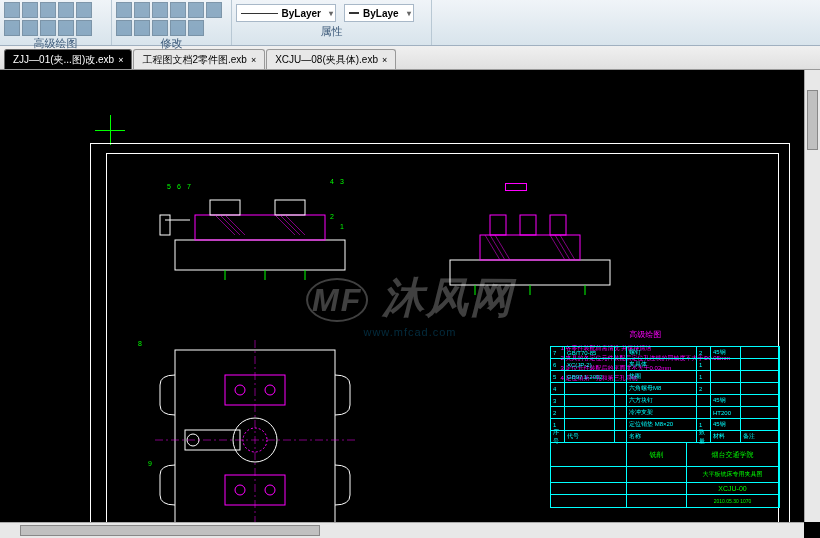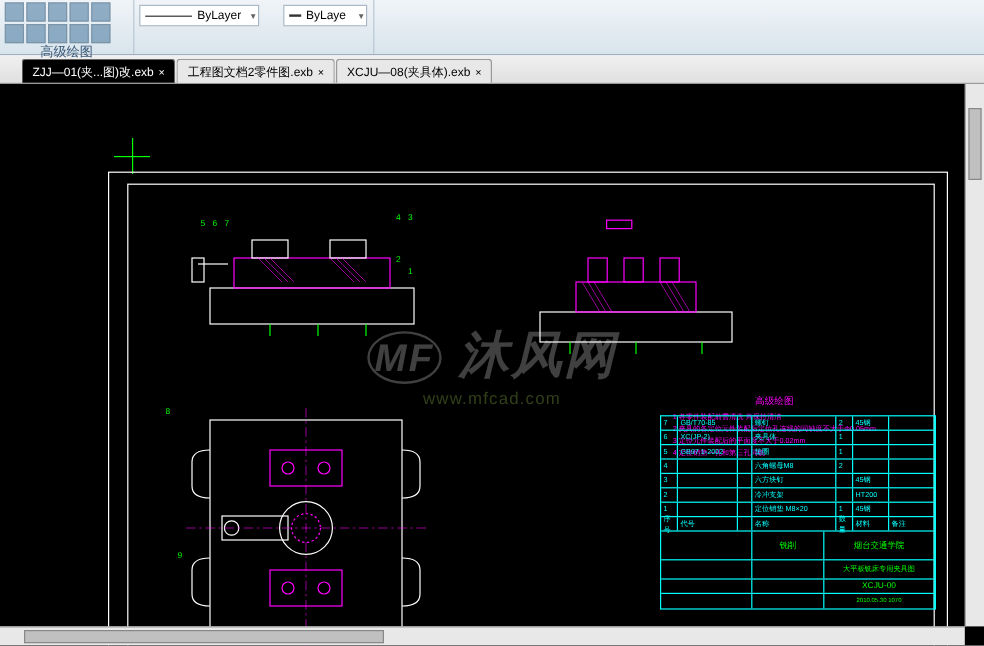--- a/index.html
+++ b/index.html
@@ -3,40 +3,40 @@
 <meta charset="utf-8">
 <style>
 * { margin: 0; padding: 0; box-sizing: border-box; }
 body { font-family: "Microsoft YaHei", sans-serif; font-size: 11px; background: #e8e8e8; width: 820px; height: 538px; overflow: hidden; }
 .ribbon { height: 46px; background: linear-gradient(#f0f4f8, #d8e4ec); border-bottom: 1px solid #a0b0c0; display: flex; }
 .ribbon-group { display: flex; flex-direction: column; border-right: 1px solid #b8c8d4; padding: 2px 4px; }
 .ribbon-icons { display: flex; flex-wrap: wrap; gap: 2px; flex: 1; align-items: center; }
 .ribbon-icon { width: 16px; height: 16px; background: #6890b0; border: 1px solid #50708a; opacity: 0.7; }
 .ribbon-label { text-align: center; font-size: 11px; color: #3a5878; }
 .ribbon-group.props { flex-direction: column; min-width: 200px; }
-.prop-row { display: flex; gap: 20px; padding: 2px 0; }
+.prop-row { display: flex; gap: 8px; padding: 2px 0; font-weight: bold; }
 .prop-select { height: 18px; border: 1px solid #a8b8c8; background: white; font-size: 10px; padding: 0 14px 0 4px; display: flex; align-items: center; position: relative; }
 .prop-select::after { content: "▾"; position: absolute; right: 2px; font-size: 8px; color: #666; }
-.tabbar { height: 24px; background: linear-gradient(#f0f0f0, #e0e0e0); display: flex; align-items: flex-end; padding-left: 18px; border-bottom: 1px solid #999; }
+.tabbar { height: 24px; background: linear-gradient(#f0f0f0, #e0e0e0); display: flex; align-items: flex-end; padding-left: 4px; border-bottom: 1px solid #999; }
 .tab { height: 20px; padding: 2px 8px; background: #e8e8e8; border: 1px solid #999; border-bottom: none; font-size: 10px; display: flex; align-items: center; gap: 4px; margin-right: 1px; border-radius: 3px 3px 0 0; }
 .tab.active { background: #000; color: #fff; border-color: #666; }
 .tab-close { font-size: 9px; cursor: pointer; }
 .canvas-area { height: 468px; background: #000; position: relative; overflow: hidden; }
 .scrollbar-v { position: absolute; right: 0; top: 0; width: 16px; height: 452px; background: #e8e8e8; border-left: 1px solid #aaa; }
 .scrollbar-h { position: absolute; bottom: 0; left: 0; right: 16px; height: 16px; background: #e8e8e8; border-top: 1px solid #aaa; }
 .thumb-v { position: absolute; top: 20px; left: 2px; right: 2px; height: 60px; background: #c0c0c0; border: 1px solid #888; }
 .thumb-h { position: absolute; left: 20px; top: 2px; bottom: 2px; width: 300px; background: #c0c0c0; border: 1px solid #888; }
 .cursor-cross { position: absolute; left: 110px; top: 60px; }
 .cursor-cross::before { content: ""; position: absolute; width: 30px; height: 1px; background: #0f0; left: -15px; }
 .cursor-cross::after { content: ""; position: absolute; height: 30px; width: 1px; background: #0f0; top: -15px; }
 .border-rect { position: absolute; border: 1px solid #fff; }
 .magenta { border-color: #f0f; }
 .watermark { position: absolute; left: 50%; top: 50%; transform: translate(-50%, -50%); opacity: 0.25; text-align: center; pointer-events: none; }
 .watermark-logo { font-size: 42px; color: #fff; font-weight: bold; font-style: italic; letter-spacing: 2px; }
-.watermark-url { font-size: 14px; color: #bef264; letter-spacing: 1px; }
+.watermark-url { font-size: 11px; color: #0ea5e9; letter-spacing: 1px; }
 .title-block { position: absolute; right: 40px; bottom: 30px; width: 230px; border: 1px solid #0ff; }
 .title-row { display: flex; border-bottom: 1px solid #0ff; height: 12px; font-size: 6px; color: #0ff; }
 .title-cell { border-right: 1px solid #0ff; padding: 0 2px; display: flex; align-items: center; }
 .green-text { color: #0f0; font-size: 7px; }
 .tech-notes { position: absolute; right: 90px; top: 260px; font-size: 6px; color: #f0f; line-height: 10px; }
 .tech-title { color: #f0f; font-size: 8px; text-align: center; margin-bottom: 3px; }
 svg { position: absolute; }
 .callout { position: absolute; font-size: 7px; color: #0f0; }
 </style>
 </head>
@@ -51,31 +51,48 @@
       <span class="ribbon-icon"></span>
       <span class="ribbon-icon"></span>
       <span class="ribbon-icon"></span>
       <span class="ribbon-icon"></span>
       <span class="ribbon-icon"></span>
       <span class="ribbon-icon"></span>
       <span class="ribbon-icon"></span>
     </div>
     <div class="ribbon-label">高级绘图</div>
   </div>
+  <div class="ribbon-group" style="width:120px">
+    <div class="ribbon-icons">
+      <span class="ribbon-icon"></span>
+      <span class="ribbon-icon"></span>
+      <span class="ribbon-icon"></span>
+      <span class="ribbon-icon"></span>
+      <span class="ribbon-icon"></span>
+      <span class="ribbon-icon"></span>
+      <span class="ribbon-icon"></span>
+      <span class="ribbon-icon"></span>
+      <span class="ribbon-icon"></span>
+      <span class="ribbon-icon"></span>
+      <span class="ribbon-icon"></span>
+    </div>
+    <div class="ribbon-label">修改</div>
+  </div>
   <div class="ribbon-group props">
     <div class="prop-row">
       <div class="prop-select" style="width:100px">
         <span style="border-top:1px solid #333;width:40px;margin-right:4px"></span>
         <span>ByLayer</span>
       </div>
       <div class="prop-select" style="width:70px">
         <span style="border-top:2px solid #333;width:10px;margin-right:4px"></span>
         <span>ByLaye</span>
       </div>
     </div>
+    <div class="ribbon-label">属性</div>
   </div>
 </div>
 
 <div class="tabbar">
   <div class="tab active">
     <span>ZJJ—01(夹...图)改.exb</span>
       <span class="tab-close">×</span>
   </div>
   <div class="tab">
     <span>工程图文档2零件图.exb</span>

